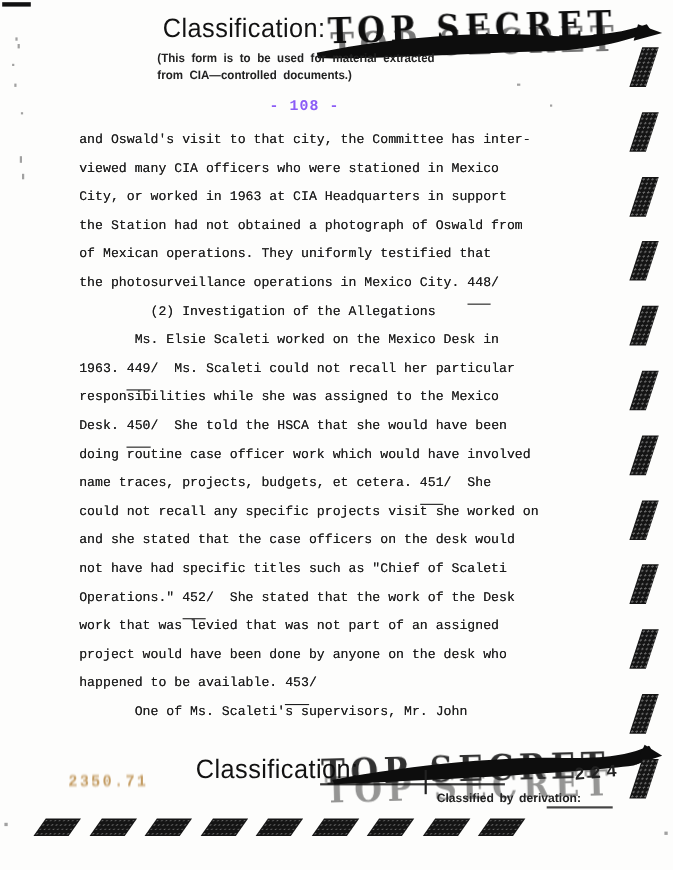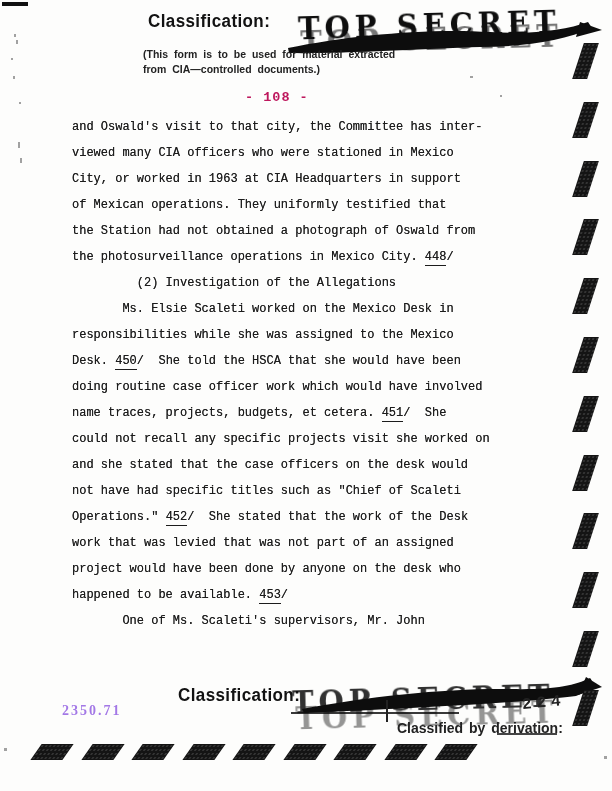--- a/index.html
+++ b/index.html
@@ -1,52 +1,52 @@
 <!DOCTYPE html>
 <html><head>
 <meta charset="utf-8">
 <style>
   html,body{margin:0;padding:0;background:#e8e8e6;}
   #page{position:relative;width:612px;height:791px;background:#fdfdfc;overflow:hidden;
         font-family:"Liberation Sans",sans-serif;color:#1a1a1a;margin:0 auto;}
 
   
-  .class-label{position:absolute;font-family:"Liberation Sans",sans-serif;font-weight:bold;
-               font-size:17px;letter-spacing:.4px;color:#121212;transform:scaleY(1.05);}
+  .class-label{position:absolute;font-family:"Liberation Sans",sans-serif;font-weight:normal;
+               font-size:23px;letter-spacing:.4px;color:#121212;transform:scaleY(1.05);}
   .form-note{position:absolute;left:143px;top:48px;font-size:10.5px;font-weight:bold;
              color:#222;line-height:13.5px;word-spacing:3px;transform:scaleY(1.05);}
 
   
   .ts-stamp{position:absolute;font-family:"DejaVu Serif",serif;font-weight:bold;
             font-size:29px;letter-spacing:5px;color:#0e0e0e;white-space:nowrap;
             transform:rotate(-1.5deg) scaleY(1.12);filter:blur(.4px);
             text-shadow:2px 12px 0 rgba(10,10,10,.55);}
   .ts-top{left:298px;top:8px;}
   .ts-bottom{left:292px;top:682px;opacity:.85;text-shadow:3px 14px 0 rgba(10,10,10,.5);}
   .scribble{position:absolute;pointer-events:none;}
   .stamp-underline{position:absolute;height:2px;background:#161616;opacity:.85;}
 
   
   #doc-body{position:absolute;left:72px;top:120px;width:490px;
             font-family:"Liberation Mono","DejaVu Sans Mono",monospace;
             font-size:12px;color:#1c1c1c;}
   .tline{height:26px;white-space:pre;text-shadow:0 0 .4px rgba(0,0,0,.7);}
-  .fnref{border-bottom:1.5px solid #1c1c1c;padding-bottom:1px;}
+  .fnref{border-bottom:1.5px solid #1c1c1c;padding-bottom:12px;}
   #page-num{position:absolute;left:245px;top:90px;width:120px;
             font-family:"Liberation Mono","DejaVu Sans Mono",monospace;
-            font-size:13.5px;font-weight:bold;color:#be185d;letter-spacing:1px;}
+            font-size:13.5px;font-weight:bold;color:#8b5cf6;letter-spacing:1px;}
 
   
-  #doc-number{position:absolute;left:62px;top:703px;font-family:Liberation Serif, serif;
-              font-size:14px;font-weight:bold;letter-spacing:2px;color:#6d28d9;
+  #doc-number{position:absolute;left:62px;top:703px;font-family:Liberation Mono, monospace;
+              font-size:14px;font-weight:bold;letter-spacing:2px;color:#a16207;
               opacity:.62;filter:blur(.7px);transform:scaleY(1.05);}
   #page-stamp{position:absolute;left:522px;top:694px;font-family:"Liberation Mono",monospace;
               font-size:16px;font-weight:bold;letter-spacing:5px;color:#222;
               transform:rotate(-5deg);}
-  #classified-by{position:absolute;left:397px;top:720px;font-size:14px;font-weight:bold;
+  #classified-by{position:absolute;left:397px;top:720px;font-size:11px;font-weight:bold;
                  color:#222;word-spacing:2px;}
   #cb-bar{position:absolute;left:386px;top:700px;width:1.5px;height:22px;background:#222;}
   #cb-blank{position:absolute;left:497px;top:733px;width:60px;height:1.5px;background:#444;}
 
   
   .mark{position:absolute;background-color:#141414;
         background-image:radial-gradient(rgba(255,255,255,.35) .8px,transparent .9px);
         background-size:4px 4px;}
   .mark-v{width:15px;height:36px;transform:skewX(-18deg);}
   .mark-h{width:32px;height:16px;transform:skewX(-35deg);}
@@ -73,25 +73,26 @@
     <div>(This form is to be used for material extracted</div>
     <div>from CIA—controlled documents.)</div>
   </div>
 
   <div id="page-num">- 108 -</div>
 
   <div id="doc-body">
       <div class="tline"><span>and Oswald's visit to that city, the Committee has inter-</span></div>
       <div class="tline"><span>viewed many CIA officers who were stationed in Mexico</span></div>
       <div class="tline"><span>City, or worked in 1963 at CIA Headquarters in support</span></div>
+      <div class="tline"><span>the Station had not obtained a photograph of Oswald from</span></div>
       <div class="tline"><span>of Mexican operations. They uniformly testified that</span></div>
-      <div class="tline"><span>the Station had not obtained a photograph of Oswald from</span></div>
       <div class="tline"><span>the photosurveillance operations in Mexico City. </span><span class="fnref">448</span><span>/</span></div>
       <div class="tline"><span>         (2) Investigation of the Allegations</span></div>
       <div class="tline"><span>       Ms. Elsie Scaleti worked on the Mexico Desk in</span></div>
+      <div class="tline"><span>1963. </span><span class="fnref">449</span><span>/  Ms. Scaleti could not recall her particular</span></div>
       <div class="tline"><span>responsibilities while she was assigned to the Mexico</span></div>
       <div class="tline"><span>Desk. </span><span class="fnref">450</span><span>/  She told the HSCA that she would have been</span></div>
       <div class="tline"><span>doing routine case officer work which would have involved</span></div>
       <div class="tline"><span>name traces, projects, budgets, et cetera. </span><span class="fnref">451</span><span>/  She</span></div>
       <div class="tline"><span>could not recall any specific projects visit she worked on</span></div>
       <div class="tline"><span>and she stated that the case officers on the desk would</span></div>
       <div class="tline"><span>not have had specific titles such as "Chief of Scaleti</span></div>
       <div class="tline"><span>Operations." </span><span class="fnref">452</span><span>/  She stated that the work of the Desk</span></div>
       <div class="tline"><span>work that was levied that was not part of an assigned</span></div>
       <div class="tline"><span>project would have been done by anyone on the desk who</span></div>

